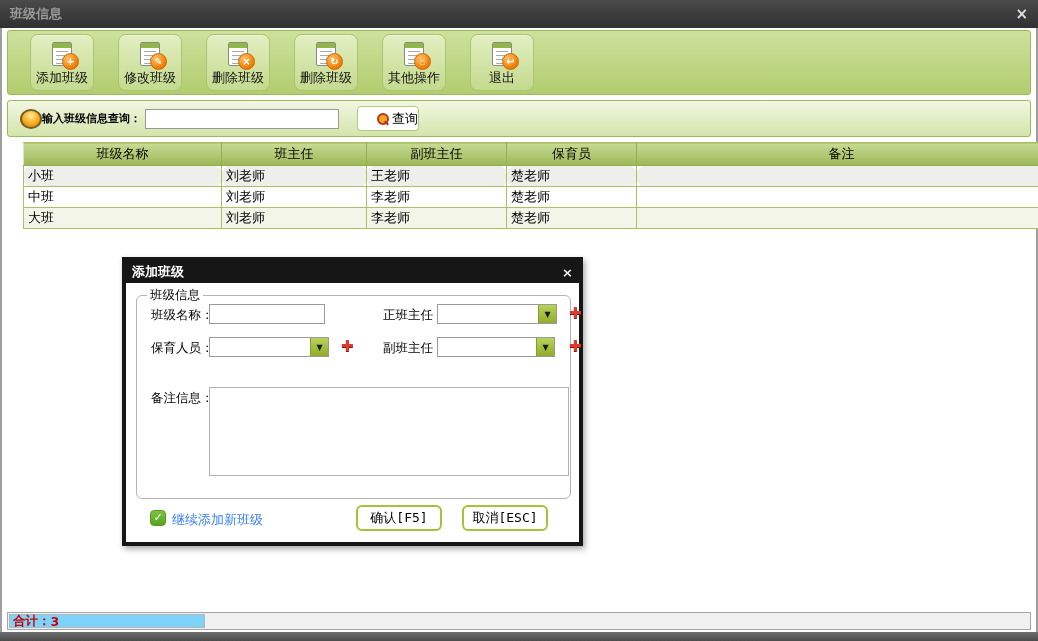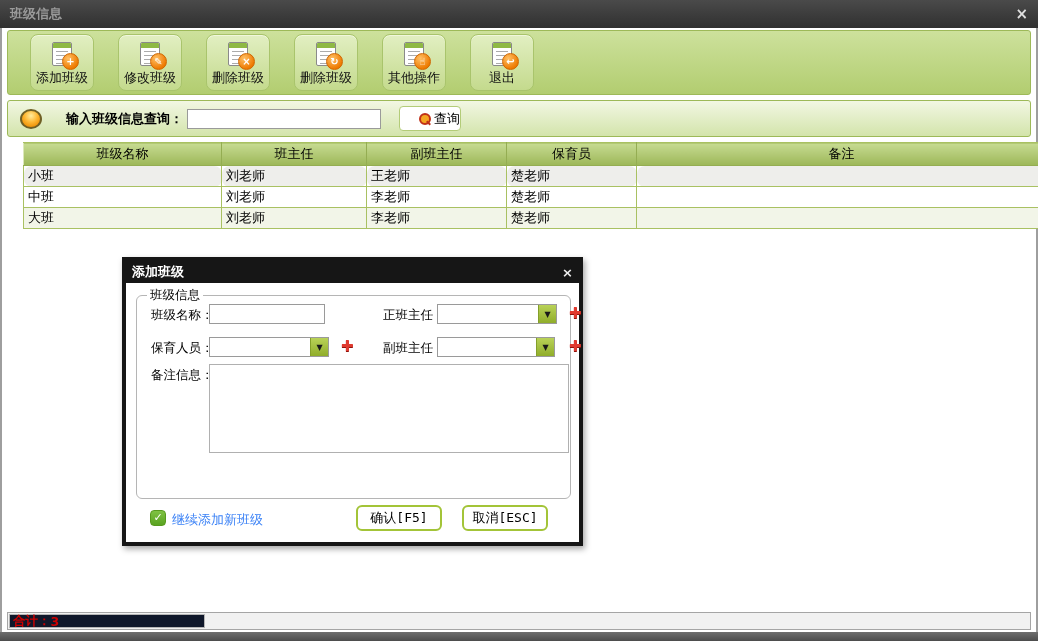--- a/index.html
+++ b/index.html
@@ -34,21 +34,21 @@
     background:radial-gradient(circle at 35% 30%, #ffc066, #ee7a00 72%); border:1px solid #cf6600;
     color:#fff; font-size:10px; line-height:15px; text-align:center; font-weight:bold; }
 
   
   .searchbar { position:absolute; top:100px; left:7px; width:1024px; height:37px;
     background:linear-gradient(#f2f7e3,#d3e4ab); border:1px solid #9db958; border-radius:3px;
     display:flex; align-items:center; padding-left:12px; }
   .orb { width:22px; height:20px; border-radius:50%;
     background:radial-gradient(circle at 50% 30%, #ffec9d 0%, #fdb733 45%, #ea8a00 85%);
     border:2px solid #6f5f25; }
-  .slabel { margin-left:24px; font-size:13px; color:#000; font-weight:bold; }
+  .slabel { font-size:11px; color:#000; font-weight:bold; }
   .sinput { margin-left:4px; width:194px; height:20px; border:1px solid #9a9a9a; background:#fff; font-size:12px; padding:0 3px; }
   .qbtn { margin-left:18px; width:62px; height:25px; background:#fff; border:1px solid #b3cc78; border-radius:4px;
     display:flex; align-items:center; justify-content:flex-end; gap:4px; cursor:pointer; font-size:13px; }
   .lens { position:relative; width:11px; height:11px; }
   .lens::before { content:""; position:absolute; top:0; left:0; width:8px; height:8px; border-radius:50%;
     border:2px solid #c03018; background:#f5a623; }
   .lens::after { content:""; position:absolute; width:5px; height:2px; background:#c03018;
     right:-1px; bottom:0; transform:rotate(45deg); }
 
   
@@ -59,36 +59,36 @@
     border-left:1px solid #dce8bb; border-right:1px solid #94ad52; }
   td { font-size:13px; color:#000; height:21px; padding:1px 4px; border:1px solid #a9c162; }
   tr.row0 td { background:#eeeeeb;border-radius:8px; }
   tr.row1 td { background:#ffffff; }
   tr.row2 td { background:#f2f5e8; }
 
   
   .statusbar { position:absolute; top:612px; left:7px; width:1024px; height:18px;
     background:#f1f1f1; border:1px solid #a5a5a5; }
   .statuscell { position:absolute; left:1px; top:1px; bottom:1px; width:196px;
-    border:1px solid #b5b5b5; background:#0f172a; display:flex; align-items:center; padding-left:3px; }
+    border:1px solid #b5b5b5; background:#7dd3fc; display:flex; align-items:center; padding-left:3px; }
   .total { color:#cc0000; font-weight:bold; font-size:12.5px; }
 
   
   .dialog { position:absolute; left:122px; top:257px; width:461px; height:289px;
     background:#fff; border:4px solid #161616; box-shadow:2px 3px 6px rgba(0,0,0,.35); }
   .dtitle { height:22px; background:#161616; color:#fff; display:flex; align-items:center; padding:0 6px; }
   .dtitle .dtext { font-size:13px; font-weight:bold; }
   .dclose { margin-left:auto; color:#f0f0f0; font-size:13px; font-weight:bold; cursor:pointer; line-height:1; }
   .dbody { position:relative; height:259px; background:#fff; }
   fieldset.fs { position:absolute; left:10px; right:8px; top:4px; height:212px;
     border:1px solid #b5b5b5; border-radius:6px; padding:0 8px; }
   fieldset.fs legend { font-size:12.5px; padding:0 3px; margin-left:2px; color:#000; }
   .frow { position:relative; height:22px; }
   .frow.r1 { } .frow.r2 { margin-top:11px; }
-  .frow.rt { margin-top:5px; height:105px; }
+  .frow.rt { margin-top:28px; height:105px; }
   .frow.rf { margin-top:12px; }
   .flabel { position:absolute; top:3px; font-size:12.5px; color:#000; white-space:nowrap; }
   .l-a { left:6px; } .l-b { left:238px; }
   .txt { position:absolute; top:0; height:20px; border:1px solid #9a9a9a; background:#fff; font-size:12px; padding:0 3px; }
   .c-a { left:64px; width:116px; }
   .dd { position:absolute; top:0; height:20px; border:1px solid #9a9a9a; background:#fff; display:flex; cursor:pointer; }
   .dd-a { left:64px; width:120px; } .dd-b { left:292px; width:120px; } .dd-c2 { left:292px; width:118px; }
   .ddval { flex:1; font-size:12px; padding:1px 3px; overflow:hidden; }
   .ddbtn { width:18px; background:linear-gradient(#b9d258,#90ad2a); border-left:1px solid #849f2a;
     display:flex; align-items:center; justify-content:center; }

